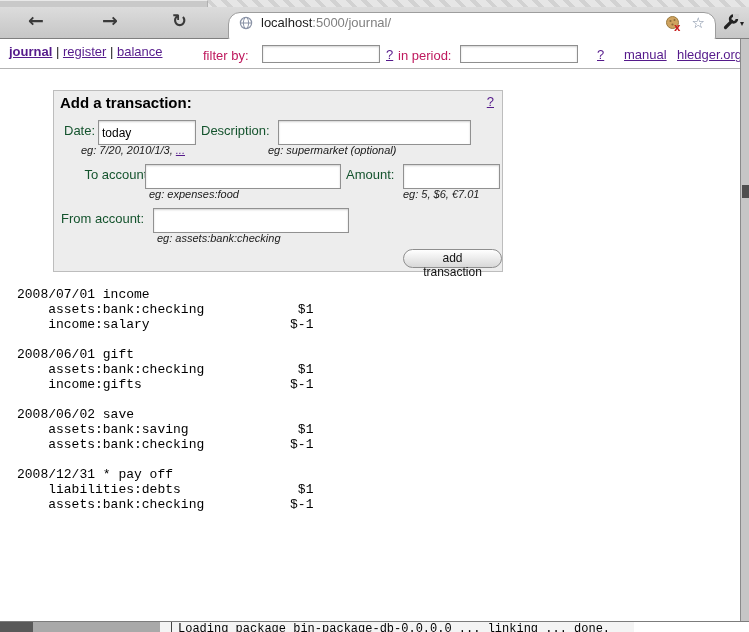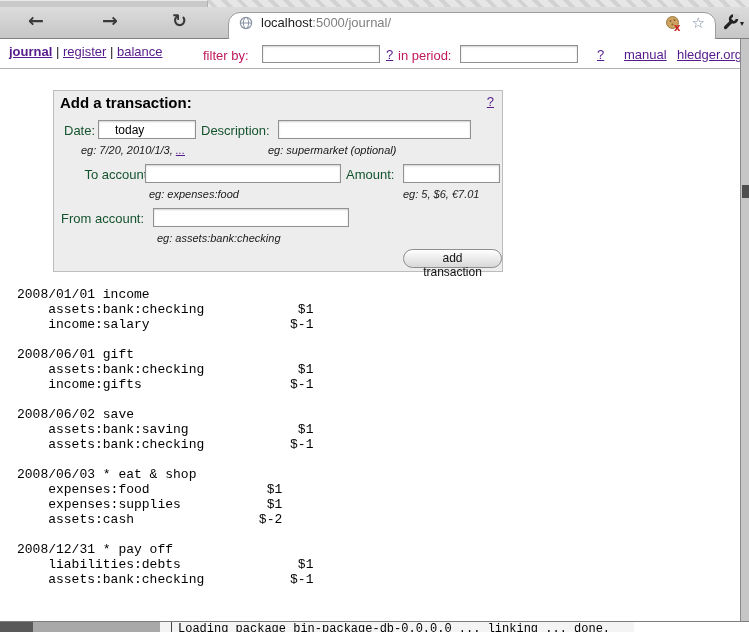--- a/index.html
+++ b/index.html
@@ -73,22 +73,22 @@
   .content { position:absolute; top:69px; left:0; width:740px; height:553px; background:#fff; }
   .panel {
     position:absolute; left:8px; top:21px; width:450px; height:182px;
     background:#ededed; border:1px solid #bdbdbd;margin-left:45px;
   }
   .panel-title { position:absolute; left:6px; top:3px; font-size:15px; font-weight:bold; color:#000; }
   .panel-help { position:absolute; right:8px; top:3px; font-size:13px; }
   .f-label { position:absolute; font-size:13px; color:#14532d; white-space:nowrap; }
   .hint { position:absolute; font-size:11px; font-style:italic; color:#1a1a1a; white-space:nowrap; }
   .t-input {
-    position:absolute; height:19px; border:1px solid #919191; background:#fff;
-    font-size:12px; padding:1px 16px; box-shadow:inset 0 1px 2px rgba(0,0,0,.18);
+    position:absolute; height:25px; border:1px solid #919191; background:#fff;
+    font-size:12px; padding:1px 3px; box-shadow:inset 0 1px 2px rgba(0,0,0,.18);
   }
   .lab-date { left:10px; top:32px; }
   .in-date { left:44px; top:29px; width:98px; }
   .lab-desc { left:147px; top:32px; }
   .in-desc { left:224px; top:29px; width:193px; }
   .hint-date { left:27px; top:53px; }
   .hint-desc { left:214px; top:53px; }
   .lab-to { left:18px; top:76px; width:79px; text-align:right; }
   .in-to { left:91px; top:73px; width:196px; }
   .lab-amt { left:292px; top:76px; }
@@ -200,33 +200,29 @@
     <span class="hint hint-amt">eg: 5, $6, €7.01</span>
 
     <span class="f-label lab-from">From account:</span>
     <input class="t-input in-from" value="" style="">
     <span class="hint hint-from">eg: assets:bank:checking</span>
 
     <button class="add-btn">add transaction</button>
   </div>
 
   <div class="journal">
-      <pre class="entry">2008/01/01 income
+      <pre class="entry">2008/07/01 income
     assets:bank:checking            $1
     income:salary                  $-1</pre>
       <pre class="entry">2008/06/01 gift
     assets:bank:checking            $1
     income:gifts                   $-1</pre>
       <pre class="entry">2008/06/02 save
     assets:bank:saving              $1
     assets:bank:checking           $-1</pre>
-      <pre class="entry">2008/06/03 * eat &amp; shop
-    expenses:food               $1
-    expenses:supplies           $1
-    assets:cash                $-2</pre>
       <pre class="entry">2008/12/31 * pay off
     liabilities:debts               $1
     assets:bank:checking           $-1</pre>
     </div>
 
 </div>
 
 <div class="scrollstrip">
   <div class="scrollthumb"></div>
 </div>

